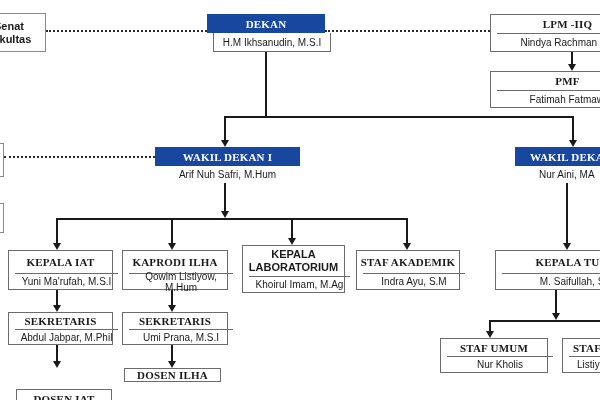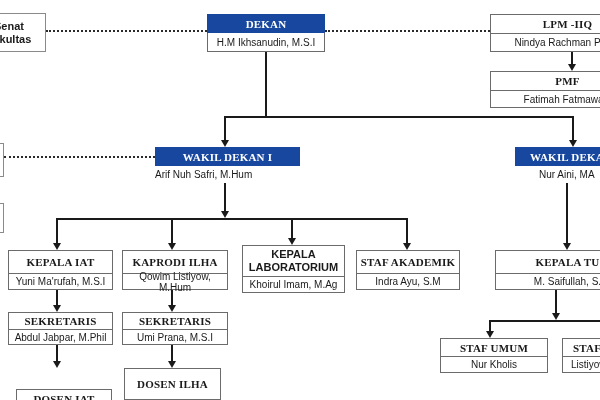--- a/index.html
+++ b/index.html
@@ -6,22 +6,22 @@
   html,body { margin:0; padding:0; background:#fff; }
   #stage {
     position:relative; width:600px; height:400px; overflow:hidden;
     background:#fff; font-family:"Liberation Sans", sans-serif; color:var(--ink);
   }
   .box { position:absolute; background:#fff; border:1px solid var(--bd); box-sizing:border-box; }
   .cell { display:flex; align-items:center; justify-content:center; box-sizing:border-box; text-align:center; }
   .hdr { font-weight:bold; font-size:11px; letter-spacing:.2px;font-family:Liberation Serif, serif; }
   .hdr-sm { font-weight:bold; font-size:11px; line-height:1.15; }
   .hdr-blue { background:var(--blue); color:#fff; border:1px solid var(--blue); }
-  .nm { font-size:10px; border-top:1px solid var(--bd); }
-  .nm-free { position:absolute; font-size:10px; }
+  .nm { font-size:10px; border-top:1px solid var(--bd);margin-left:6px; }
+  .nm-free { position:absolute; font-size:10px; text-align:center; }
   .line-v { position:absolute; width:2px; background:var(--ink); }
   .line-h { position:absolute; height:2px; background:var(--ink); }
   .dotted { position:absolute; height:0; border-top:2px dotted #2a2a2a; }
   .arrow { position:absolute; width:0; height:0; border-left:4px solid transparent;
            border-right:4px solid transparent; border-top:7px solid var(--ink); }
 </style>
 </head>
 <body>
 
 <div id="stage">
@@ -133,21 +133,21 @@
     <div class="cell nm" style="width:100%; height:15px;">Abdul Jabpar, M.Phil</div>
   </div>
 
   <div class="box" style="left:122px; top:312px; width:106px; height:33px;">
     <div class="cell hdr" style="width:100%; height:16px;">SEKRETARIS</div>
     <div class="cell nm" style="width:100%; height:15px;">Umi Prana, M.S.I</div>
   </div>
 
   <div class="box cell hdr" style="left:16px; top:368px; width:96px; height:20px;margin-top:21px;">DOSEN IAT</div>
 
-  <div class="box cell hdr" style="left:124px; top:368px; width:97px; height:32px;">DOSEN ILHA</div>
+  <div class="box cell hdr" style="left:124px; top:368px; width:97px; height:14px;">DOSEN ILHA</div>
 
   <div class="box" style="left:440px; top:338px; width:108px; height:35px;">
     <div class="cell hdr" style="width:100%; height:17px;">STAF UMUM</div>
     <div class="cell nm" style="width:100%; height:16px;">Nur Kholis</div>
   </div>
 
   <div class="box" style="left:562px; top:338px; width:120px; height:35px;">
     <div class="cell hdr" style="width:100%; height:17px; justify-content:flex-start; padding-left:10px;">STAF P</div>
     <div class="cell nm" style="width:100%; height:16px; justify-content:flex-start; padding-left:8px;">Listiyow</div>
   </div>

